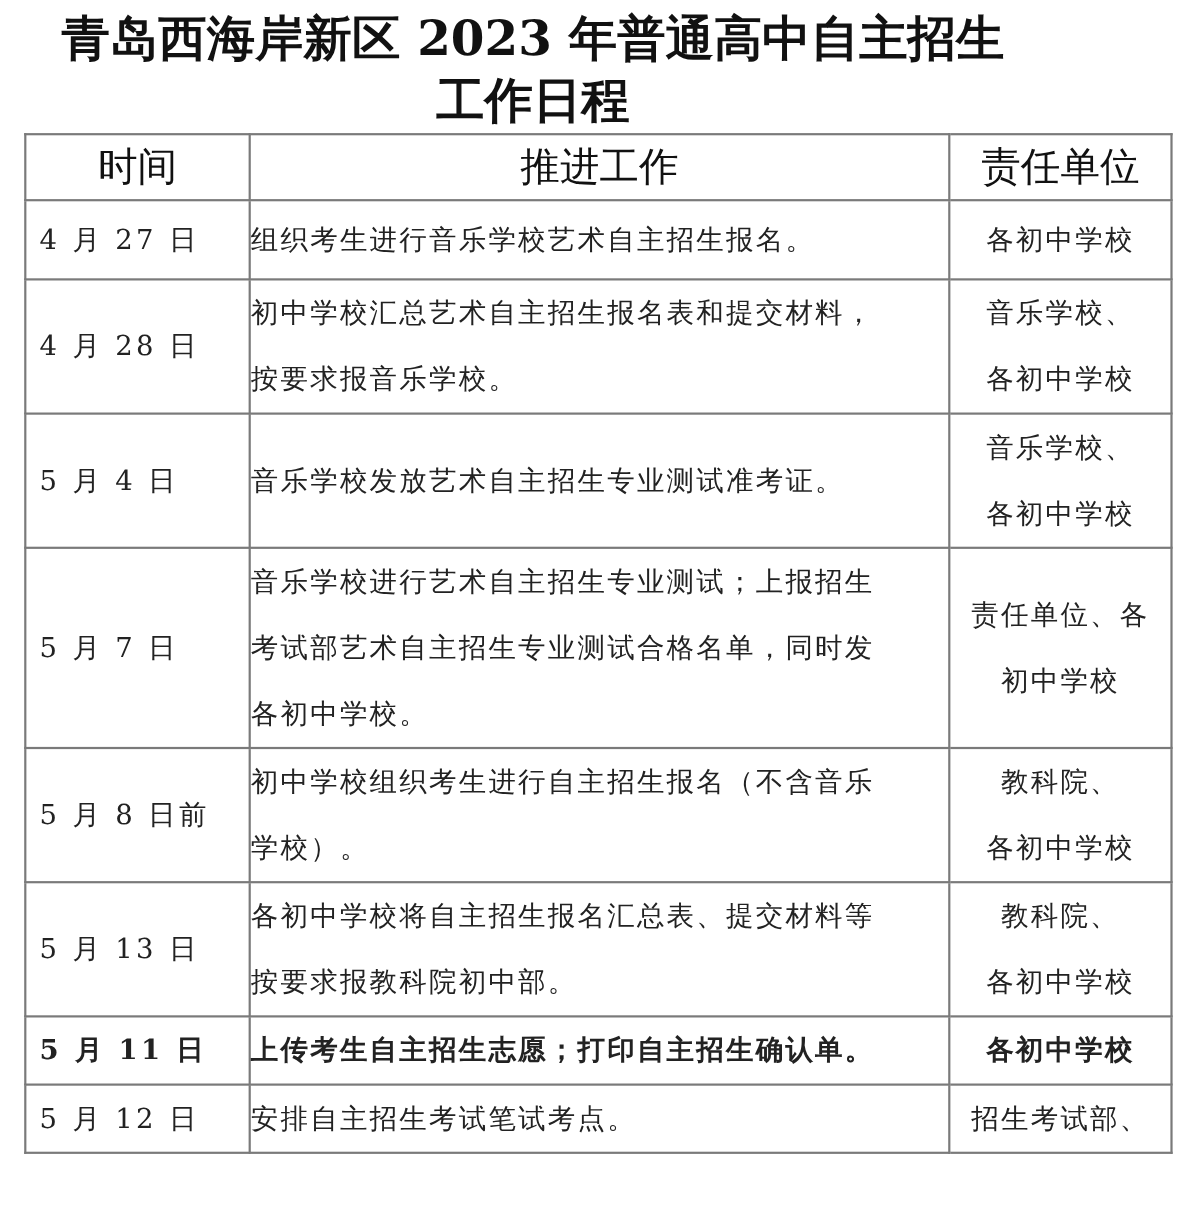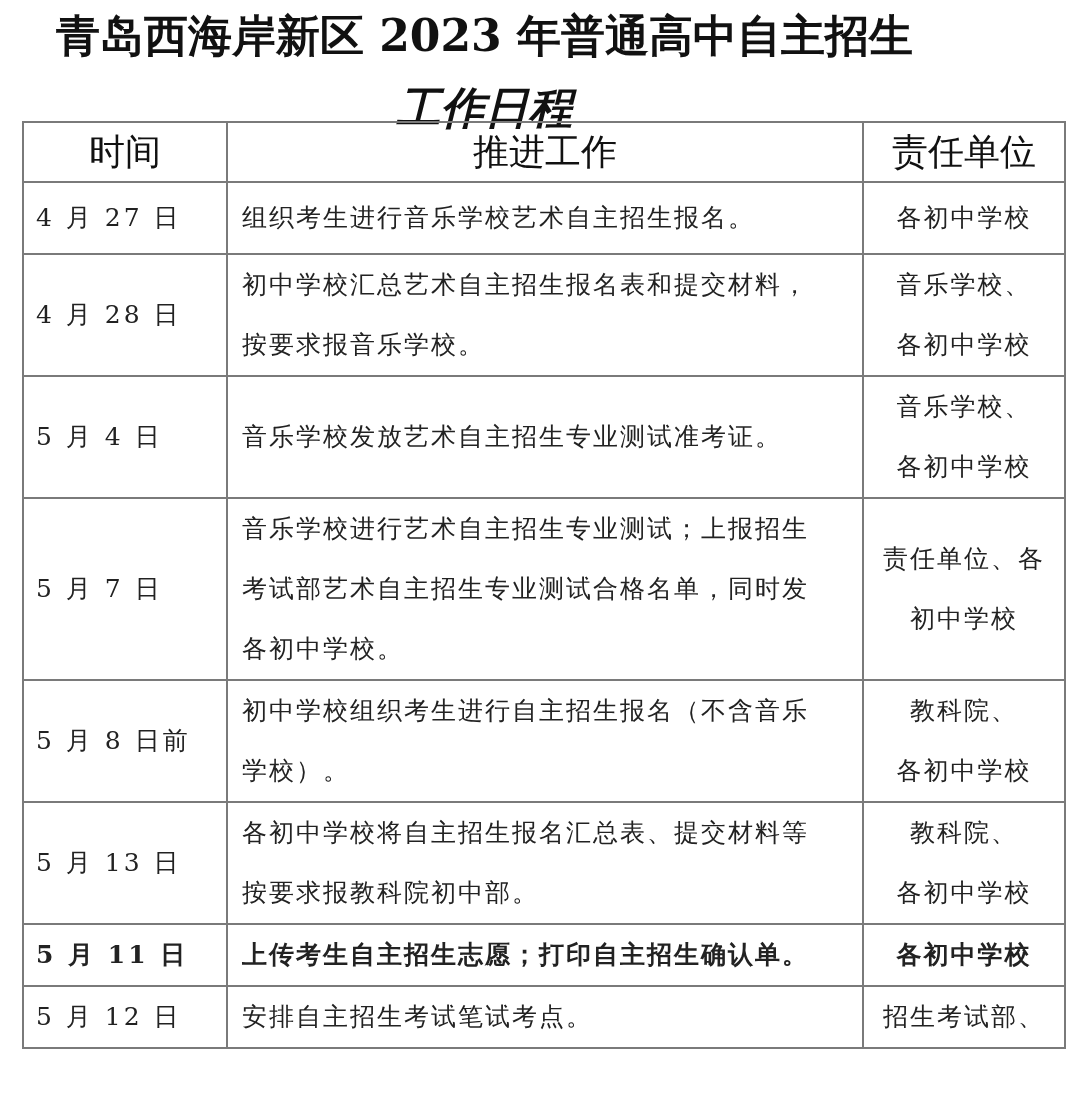--- a/index.html
+++ b/index.html
@@ -2,29 +2,29 @@
 <html><head>
 <meta charset="utf-8">
 <style>
   html, body { margin: 0; padding: 0; background: #ffffff; }
   body { width: 1080px; height: 1105px; position: relative; overflow: hidden;
          font-family: "DejaVu Serif", "Liberation Serif", serif; color: #1a1a1a; }
   .title { position: absolute; left: 0; width: 969px; text-align: center;
            font-family: "DejaVu Serif", serif; font-weight: bold; font-size: 44px;
            letter-spacing: 0px; color: #111; line-height: 52px; }
   .t1 { top: 10px; }
-  .t2 { top: 82px; font-style: italic; }
+  .t2 { top: 66px; }
   table { position: absolute; left: 22px; top: 121px; width: 1042px;
           border-collapse: collapse; table-layout: fixed; }
   td, th { border: 2px solid #7a7a7a; padding: 0; vertical-align: middle; }
   th { font-family: "DejaVu Sans", sans-serif; font-weight: normal; font-size: 36px;
        color: #111; text-align: center; height: 58px; }
   td { font-size: 25px; line-height: 60px; color: #222; }
   td.date { padding-left: 12px; letter-spacing: 3px; }
-  td.work { padding-left: 14px; padding-right: 6px; letter-spacing: 2px; }
+  td.work { padding-right: 6px; letter-spacing: 2px; }
   td.unit { text-align: center; letter-spacing: 2px; }
   .line { display: block; white-space: nowrap; }
 </style>
 </head>
 <body>
 
 <div class="title t1">青岛西海岸新区 2023 年普通高中自主招生</div>
 <div class="title t2">工作日程</div>
 
 <table>

